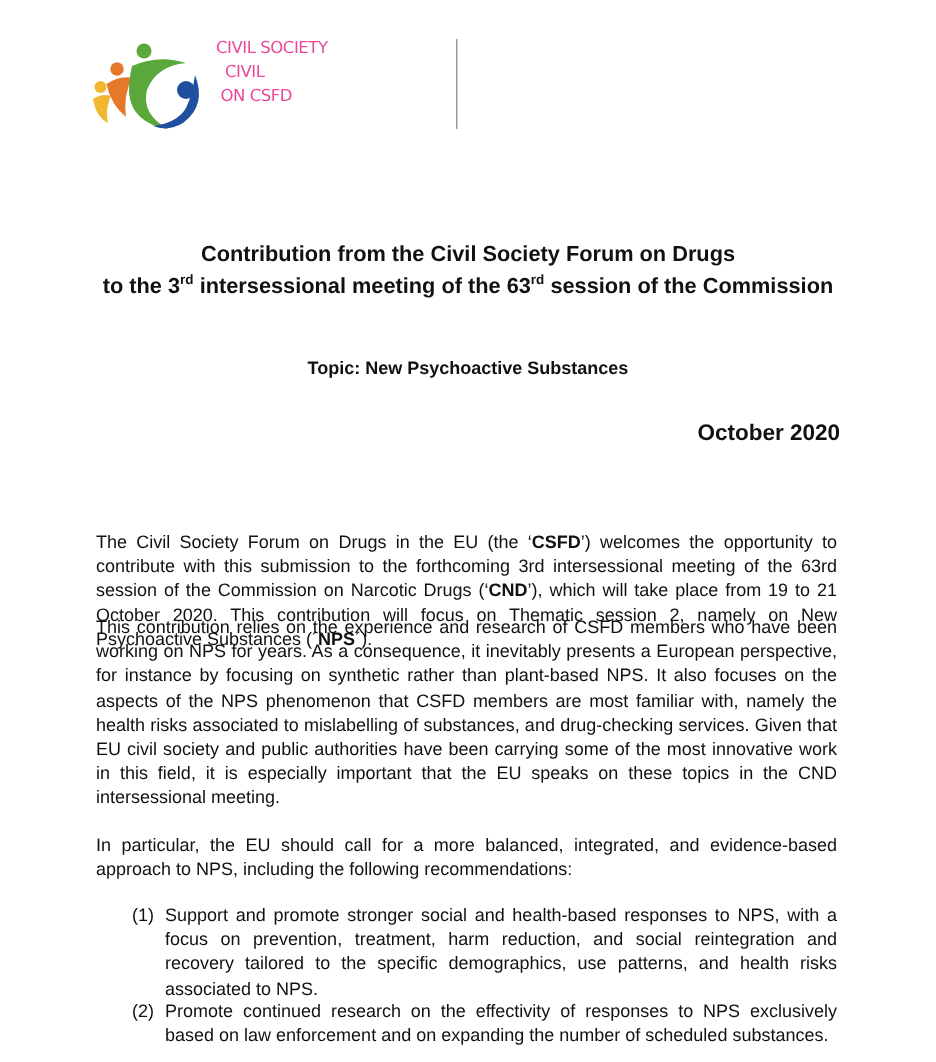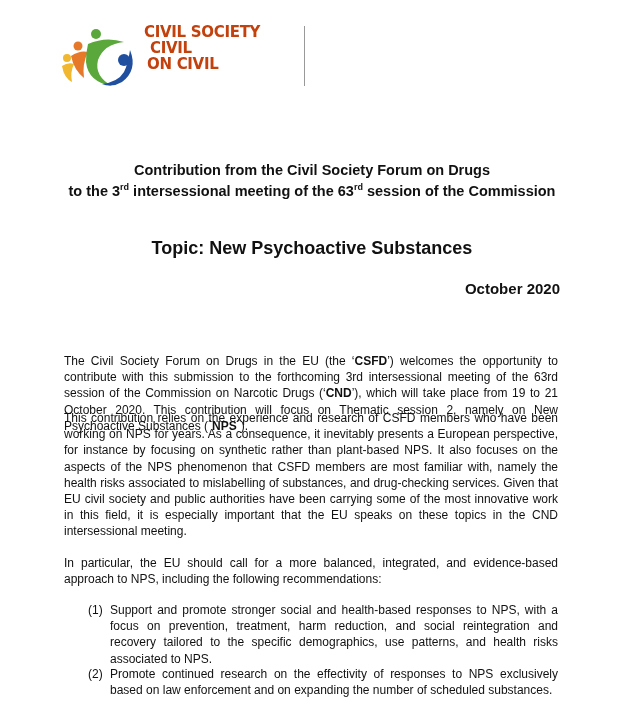--- a/index.html
+++ b/index.html
@@ -1,28 +1,28 @@
 <!DOCTYPE html>
 <html><head>
 <meta charset="utf-8">
 <style>
   html, body { margin:0; padding:0; background:#ffffff; }
   body { width:624px; height:708px; position:relative; overflow:hidden; font-family:"Liberation Sans", sans-serif; color:#111; }
   .logo { position:absolute; left:58px; top:22px; width:200px; height:70px; }
   .logo-mark { position:absolute; left:0; top:0; width:80px; height:68px; }
-  .logo-text { position:absolute; left:86px; top:2px; font-family:"DejaVu Sans", sans-serif; font-weight:bold; font-size:15px; line-height:16px; color:#c2410c; letter-spacing:-0.3px; }
+  .logo-text { position:absolute; left:86px; top:2px; font-family:"DejaVu Sans", sans-serif; font-weight:normal; font-size:11px; line-height:16px; color:#ec4899; letter-spacing:-0.3px; }
   .logo-text div { white-space:nowrap; }
   .logo-text .l2 { padding-left:6px; }
   .logo-text .l3 { padding-left:3px; }
   .eu-flag { display:inline-block; width:15px; height:10px; background:#2b50b8; vertical-align:middle; margin-left:4px; position:relative; }
   .eu-flag::after { content:""; position:absolute; left:4px; top:2px; width:5px; height:5px; border:1px dotted #f3d03e; border-radius:50%; }
   .logo-divider { position:absolute; left:246px; top:4px; width:1px; height:60px; background:#999; }
   .title { position:absolute; left:60px; width:504px; top:160px; text-align:center; font-weight:bold; font-size:14.5px; line-height:21px; }
   .title sup { font-size:9px; line-height:0; }
-  .topic { position:absolute; left:60px; width:504px; top:238px; text-align:center; font-weight:bold; font-size:18px; }
+  .topic { position:absolute; left:60px; width:504px; top:238px; text-align:center; font-weight:bold; font-size:12px; }
   .date { position:absolute; right:64px; top:280px; font-weight:bold; font-size:15px; }
   .body { position:absolute; left:64px; width:494px; font-size:12px; line-height:16.2px; text-align:justify; font-family:"Liberation Sans", sans-serif; }
   .p1 { top:313px;margin-top:40px; }
   .p2 { top:410px; }
   .p3 { top:555px; }
   .list { position:absolute; left:88px; width:470px; font-size:12px; line-height:16.2px; text-align:justify; }
   .list-item { display:flex; }
   .list-num { width:22px; flex:none; }
   .list-text { flex:1; }
   .li1 { top:602px; }
@@ -39,21 +39,21 @@
     <circle cx="20" cy="24" r="4.5" fill="#e6782a"></circle>
     <path d="M13 34 Q22 28 30 30 Q24 42 26 56 Q16 48 13 34 Z" fill="#e6782a"></path>
     <circle cx="38" cy="12" r="5" fill="#5aa83c"></circle>
     <path d="M30 22 Q48 14 66 20 Q46 22 40 38 Q36 54 54 64 Q30 60 28 40 Q28 30 30 22 Z" fill="#5aa83c"></path>
     <circle cx="66" cy="38" r="6" fill="#1f4f9e"></circle>
     <path d="M72 28 Q80 48 64 60 Q54 66 44 62 Q60 60 66 50 Q70 42 72 28 Z" fill="#1f4f9e"></path>
   </svg>
   <div class="logo-text">
     <div>CIVIL SOCIETY</div>
     <div class="l2">CIVIL</div>
-    <div class="l3">ON CIVIL</div>
+    <div class="l3">ON CSFD</div>
   </div>
   <div class="logo-divider"></div>
 </div>
 
 <div class="title">
   <div>Contribution from the Civil Society Forum on Drugs</div>
   <div><span>to the 3</span><sup>rd</sup><span> intersessional meeting of the 63</span><sup>rd</sup><span> session of the Commission</span></div>
 </div>
 
 <div class="topic">Topic: New Psychoactive Substances</div>

